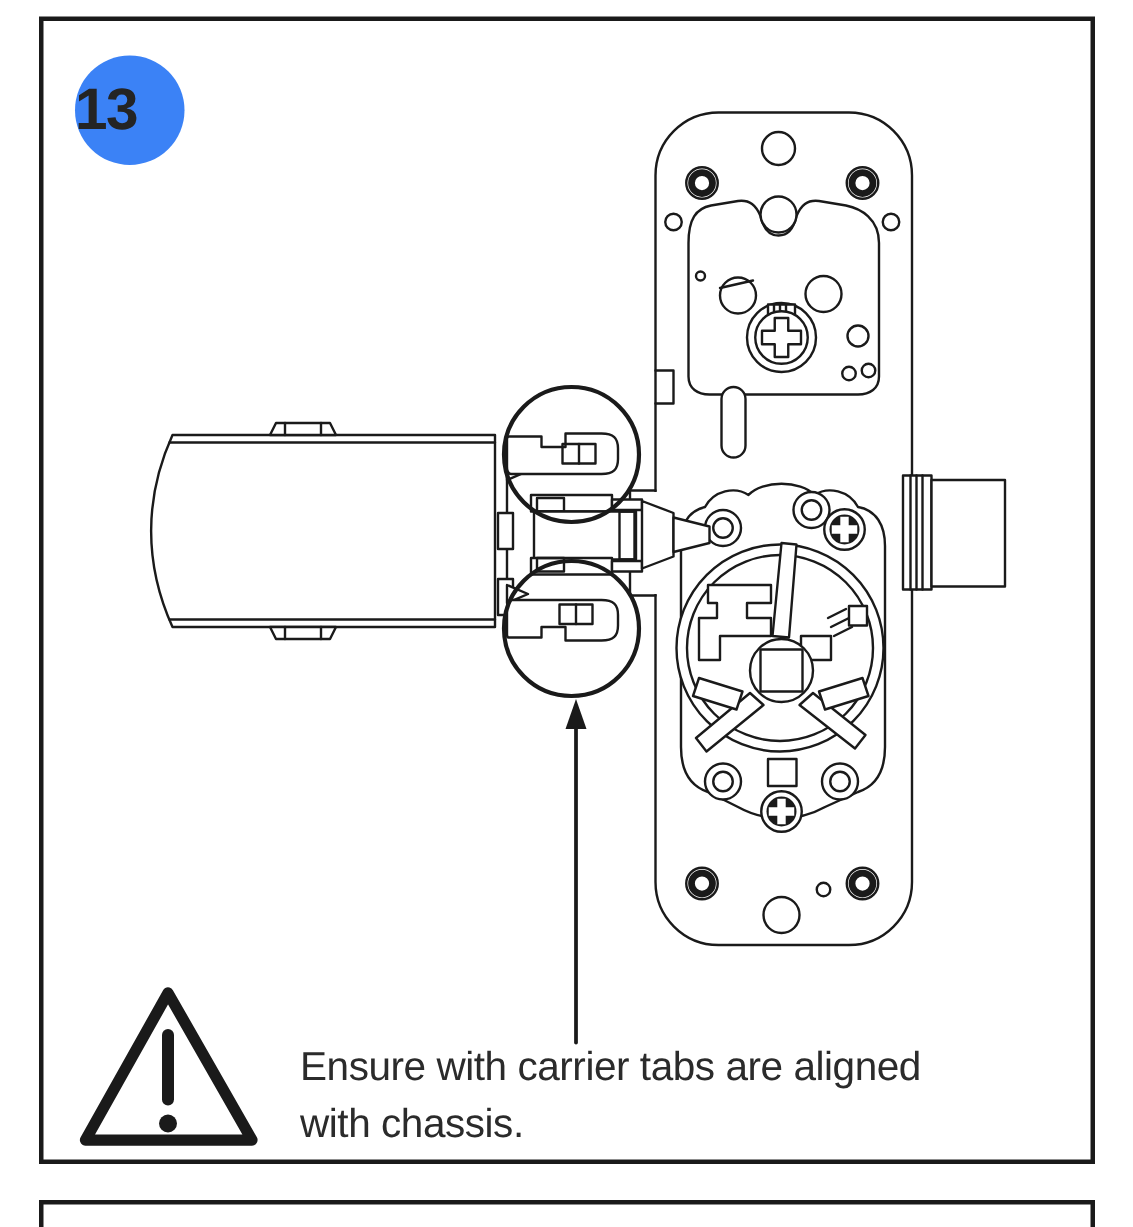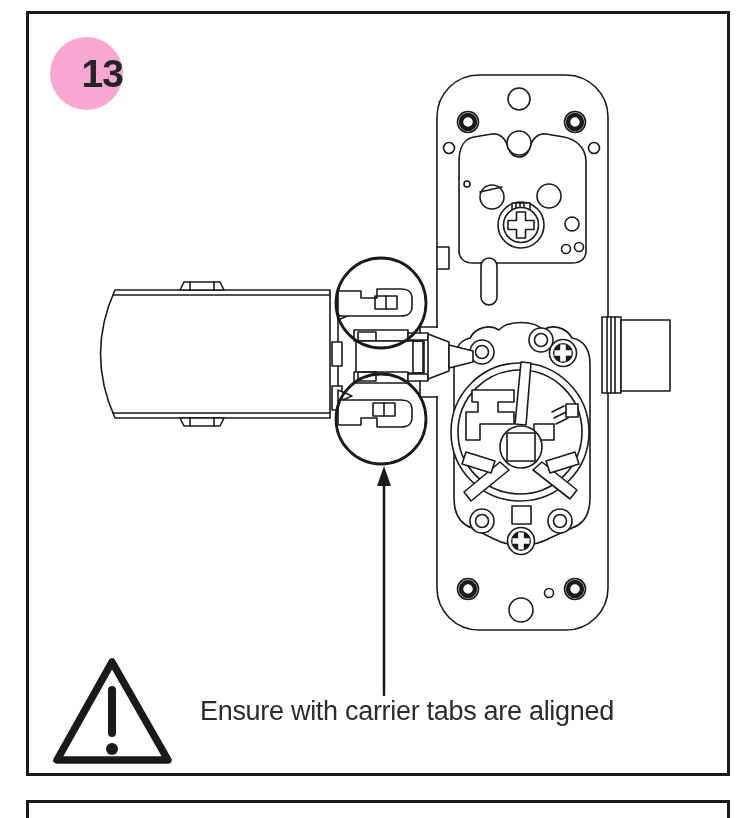--- a/index.html
+++ b/index.html
@@ -8,21 +8,21 @@
     overflow:hidden;
     font-family:"Liberation Sans", sans-serif;
   }
   .panel{
     position:absolute;background:#ffffff;border:3px solid #1a1a1a;
   }
   .panel-main{left:26px;top:11px;width:698px;height:759px;}
   .panel-next{left:26px;top:800px;width:698px;height:60px;}
   .step-badge{
     position:absolute;left:50px;top:37px;width:73px;height:73px;border-radius:50%;
-    background:#f9a8d4;display:flex;align-items:center;justify-content:flex-end;
+    background:#3b82f6;display:flex;align-items:center;justify-content:flex-start;
     font-size:39px;font-weight:bold;color:#242424;letter-spacing:-1px;
   }
   .drawing-svg{position:absolute;left:0;top:0;}
   .caption{
     position:absolute;left:200px;top:692px;width:470px;
     font-size:27px;line-height:38px;color:#2b2b2b;letter-spacing:-0.3px;
   }
   .caption div{white-space:nowrap;}
 </style>
 </head>
@@ -186,15 +186,16 @@
 
   <g>
     <path d="M112,662 L57,760 H168 Z" stroke-width="7.5" fill="#ffffff"></path>
     <path d="M112,690 V733" stroke-width="8"></path>
     <circle cx="112" cy="749" r="6" fill="#1a1a1a" stroke="none"></circle>
   </g>
 </svg>
 
 <div class="caption">
   <div>Ensure with carrier tabs are aligned</div>
+  <div>with chassis.</div>
 </div>
 
 <div class="panel panel-next"></div>
 
 </body></html>

